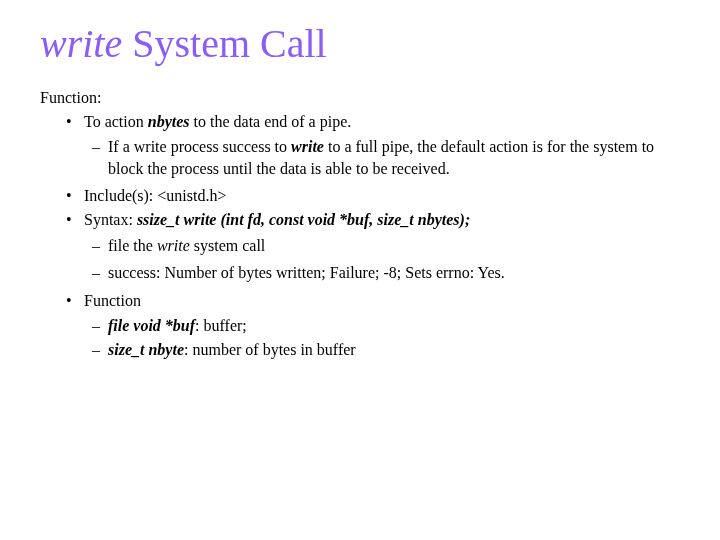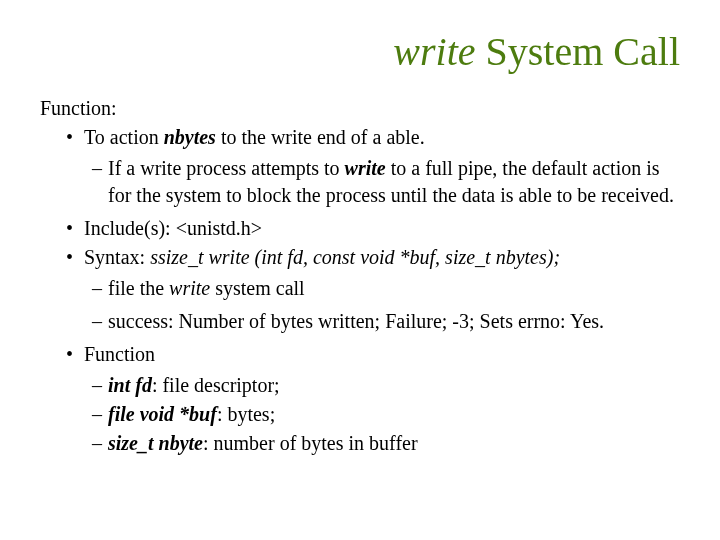--- a/index.html
+++ b/index.html
@@ -6,27 +6,27 @@
     margin: 0;
     padding: 20px 40px;
     width: 720px;
     height: 540px;
     box-sizing: border-box;
     font-family: "Times New Roman", Times, serif;
     background: #fff;
     color: #000;
   }
   .title {
-    text-align: right;
+    text-align: left;
     font-size: 40px;
-    color: #4d7c0f;
-    margin: 8px 0 20px 0;
+    color: #8b5cf6;
+    margin: 0 0 20px 0;
   }
   .title .ital { font-style: italic; }
-  .content { font-size: 20px; line-height: 1.35; }
+  .content { font-size: 16px; line-height: 1.35; }
   .label { margin: 0 0 2px 0; }
   ul.bullets {
     list-style: none;
     margin: 0 0 4px 0;
     padding: 0 0 0 26px;
   }
   ul.bullets > li {
     position: relative;
     margin: 0 0 2px 0;
     padding-left: 18px;
@@ -48,68 +48,65 @@
     padding-left: 16px;
   }
   ul.dashes > li::before {
     content: "–";
     position: absolute;
     left: 0;
     top: 0;
   }
   .bi { font-weight: bold; font-style: italic; font-family: Liberation Serif, serif; }
   .i { font-style: italic; }
-  .syntax { font-style: italic; font-weight: normal; }
+  .syntax { font-style: italic; font-weight: bold; }
 </style>
 </head>
 <body>
 
 <div class="title">
   <span class="ital">write</span><span> System Call</span>
 </div>
 
 <div class="content">
 
   <div class="label">Function:</div>
 
   <ul class="bullets">
     <li>
-      <span>To action </span><span class="bi">nbytes</span><span>  to the write end of a able.</span>
+      <span>To action </span><span class="bi">nbytes</span><span>  to the data end of a pipe.</span>
     </li>
   </ul>
   <ul class="dashes">
     <li>
-      <span>If a write process attempts to </span><span class="bi">write</span><span> to a full pipe, the default action is for the system to block the process until the data is able to be received.</span>
+      <span>If a write process success to </span><span class="bi">write</span><span> to a full pipe, the default action is for the system to block the process until the data is able to be received.</span>
     </li>
   </ul>
 
   <ul class="bullets">
     <li>Include(s):  &lt;unistd.h&gt;</li>
     <li>
       <span>Syntax:  </span><span class="syntax">ssize_t write (int fd, const void *buf, size_t  nbytes);</span>
     </li>
   </ul>
   <ul class="dashes">
     <li>
       <span>file the </span><span class="i">write</span><span> system call</span>
     </li>
   </ul>
 
   <ul class="dashes">
-    <li>success: Number of bytes written; Failure; -3; Sets errno: Yes.</li>
+    <li>success: Number of bytes written; Failure; -8; Sets errno: Yes.</li>
   </ul>
 
   <ul class="bullets">
     <li>Function</li>
   </ul>
   <ul class="dashes">
     <li>
-      <span class="bi">int fd</span><span>: file descriptor;</span>
-    </li>
-    <li>
-      <span class="bi">file void *buf</span><span>: bytes;</span>
+      <span class="bi">file void *buf</span><span>: buffer;</span>
     </li>
     <li>
       <span class="bi">size_t nbyte</span><span>: number of bytes in buffer</span>
     </li>
   </ul>
 
 </div>
 
 </body></html>

